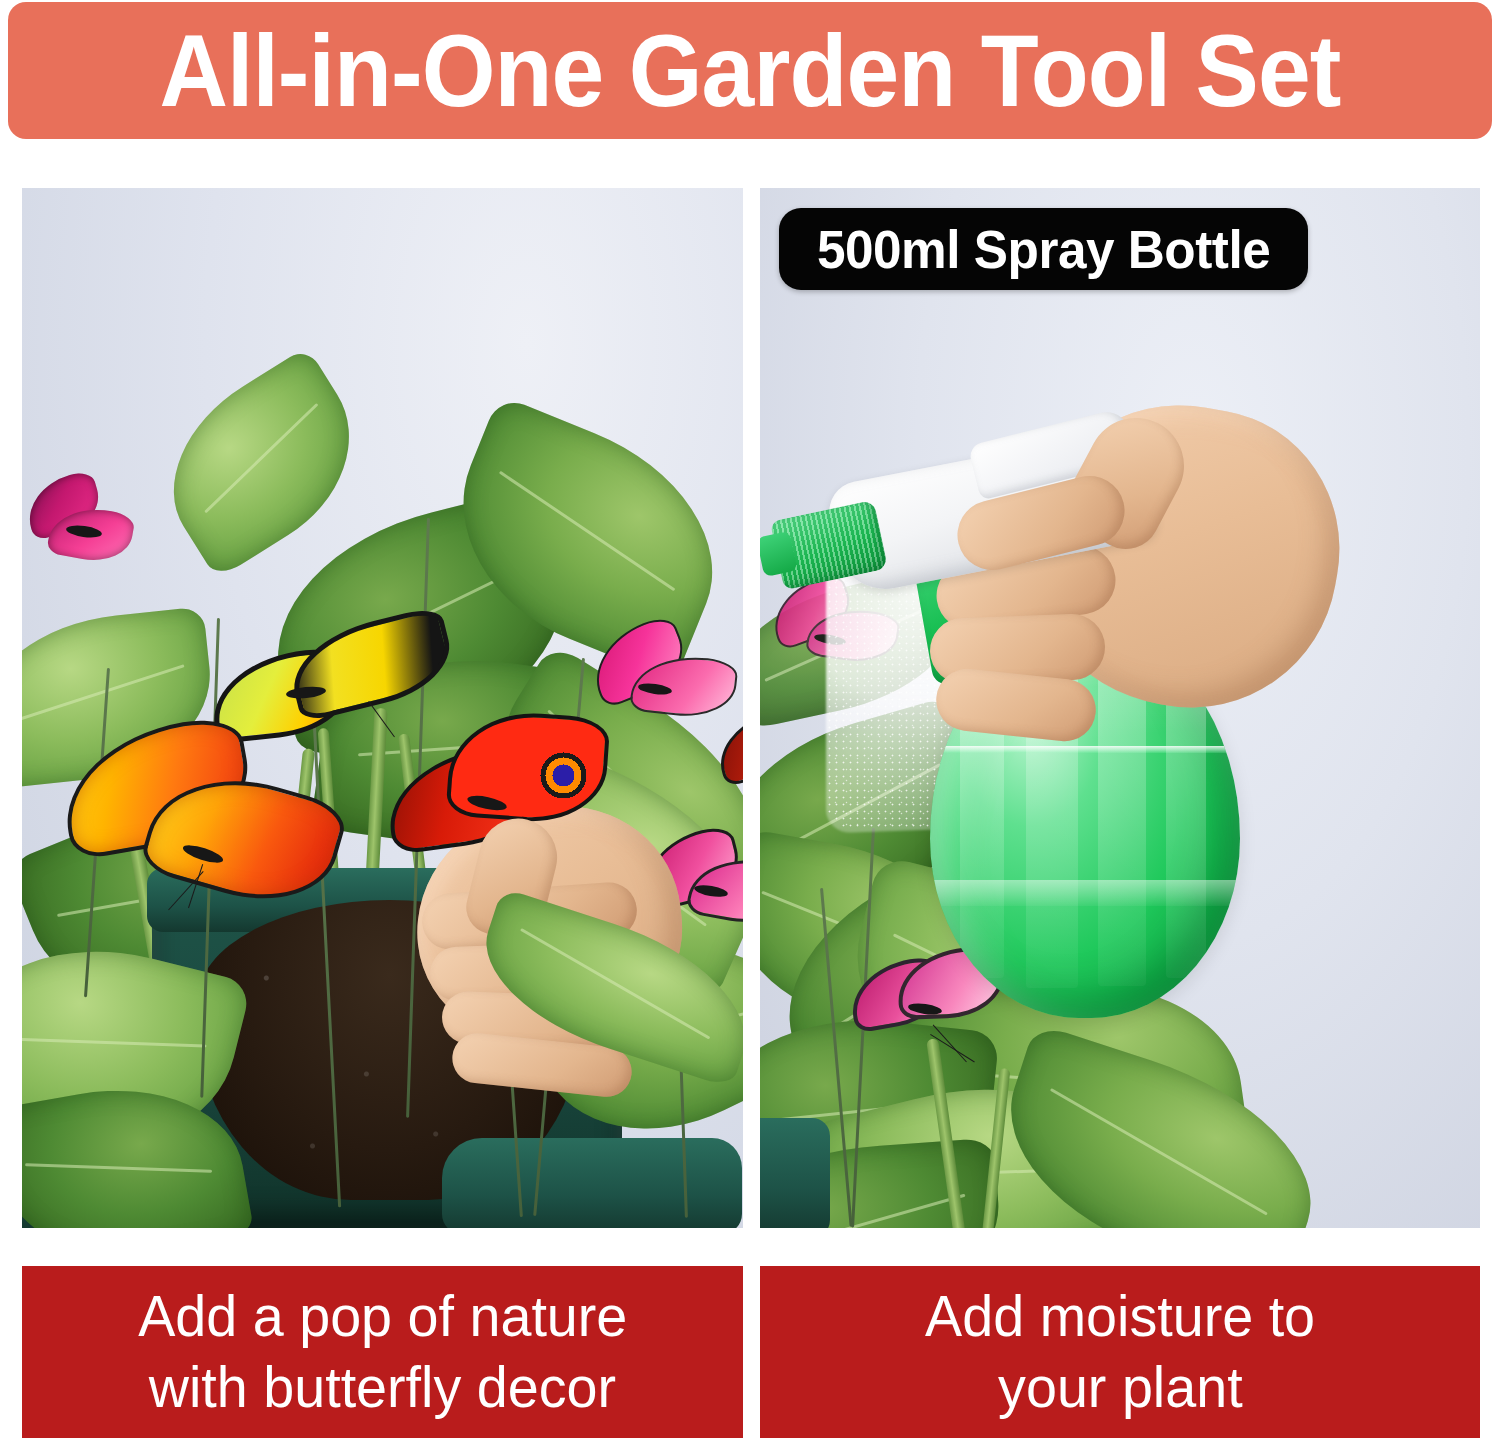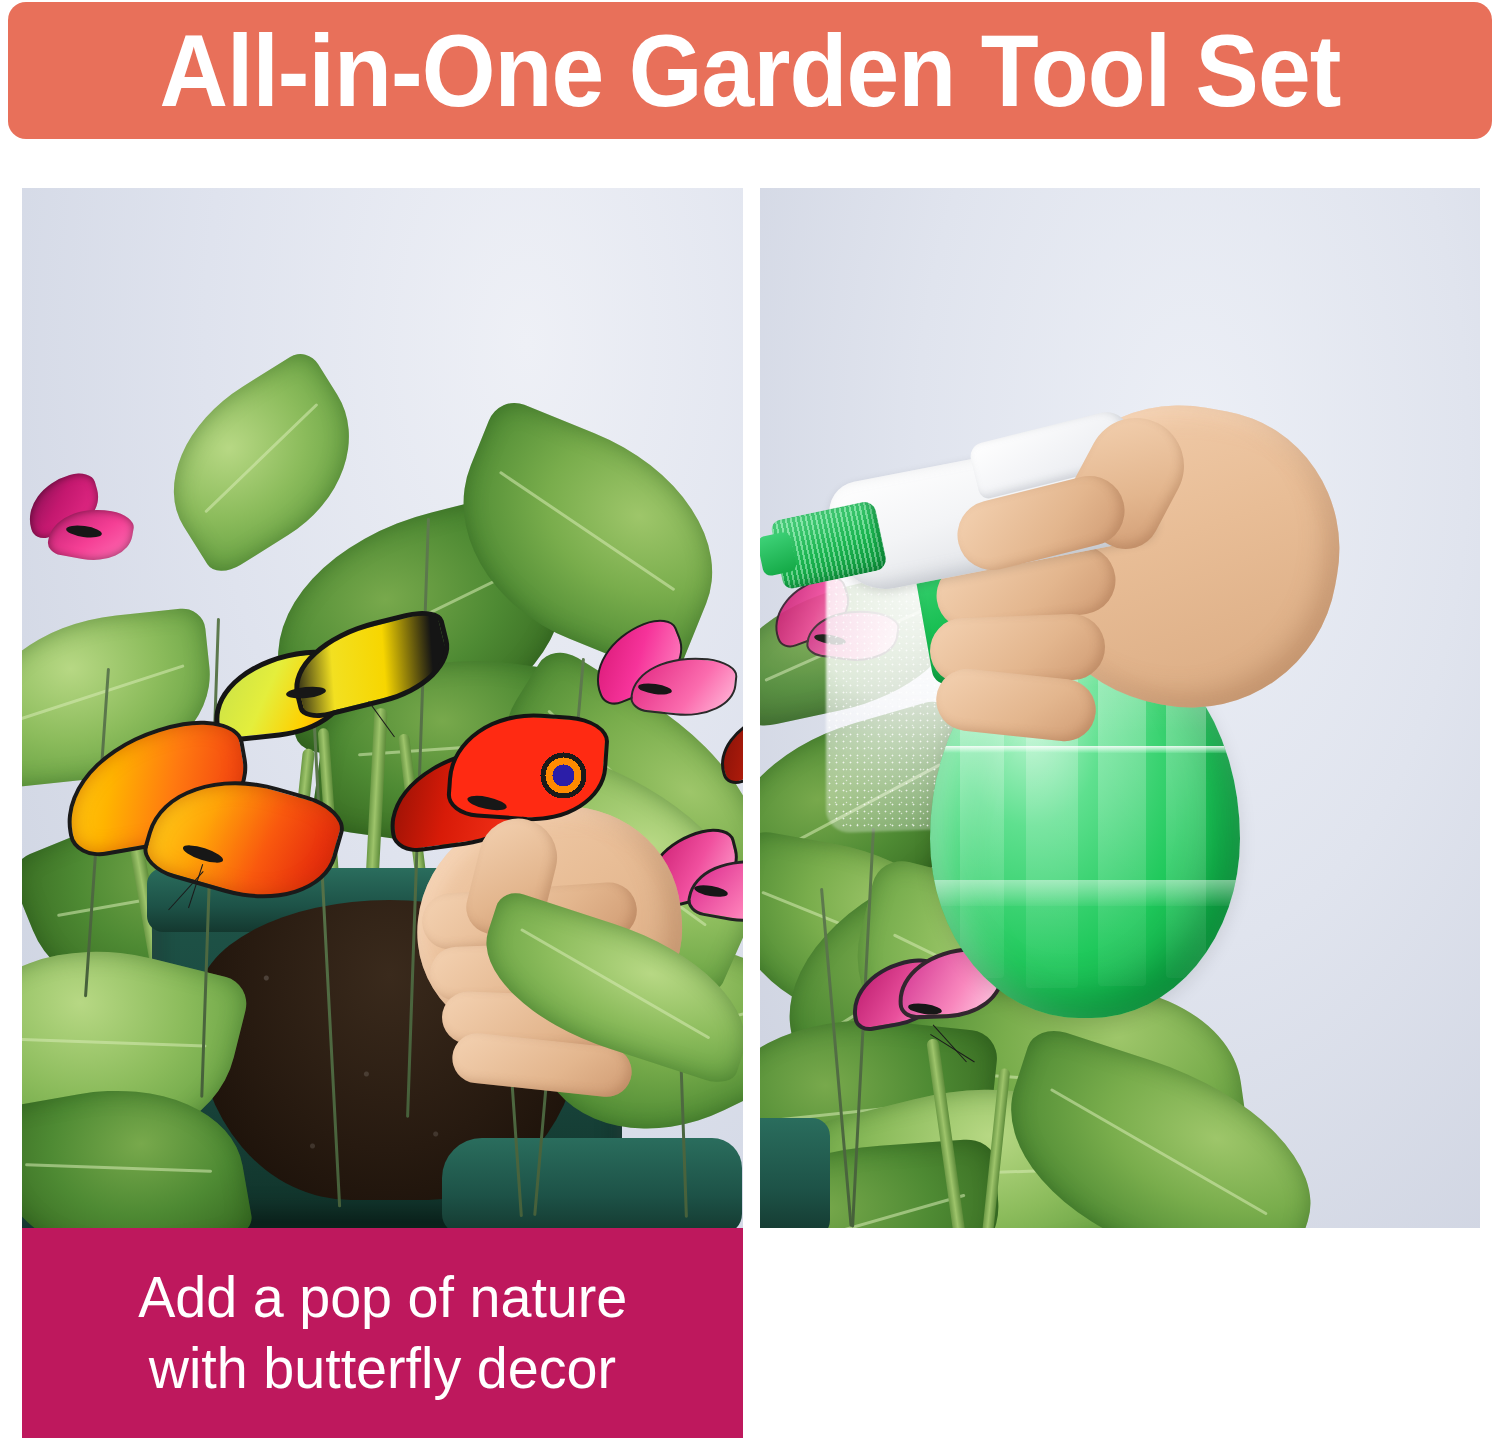--- a/index.html
+++ b/index.html
@@ -95,22 +95,22 @@
     transform: scaleX(0.95);
     white-space: nowrap;
   }
 
   
   .caption {
     position: absolute;
     left: 0;
     bottom: 0;
     width: 721px;
-    height: 210px;
-    background: #be185d;
+    height: 172px;
+    background: #b91c1c;
     display: flex;
     flex-direction: column;
     align-items: center;
     justify-content: center;
   }
   .caption-line {
     color: #ffffff;
     font-family: "Liberation Sans Narrow", "Liberation Sans", sans-serif;
     font-size: 58px;
     line-height: 1.22;
@@ -459,17 +459,24 @@
 
       <div class="hand" style="left:268px;top:218px;width:310px;height:300px;transform:rotate(10deg);z-index:29;"></div>
       <div class="finger" style="left:196px;top:300px;width:170px;height:70px;transform:rotate(-14deg);z-index:33;"></div>
       <div class="finger" style="left:176px;top:366px;width:180px;height:68px;transform:rotate(-8deg);z-index:29;"></div>
       <div class="finger" style="left:170px;top:428px;width:175px;height:66px;transform:rotate(-2deg);z-index:29;"></div>
       <div class="finger" style="left:176px;top:486px;width:160px;height:62px;transform:rotate(6deg);z-index:29;"></div>
       <div class="finger" style="left:320px;top:228px;width:96px;height:130px;transform:rotate(28deg);border-radius:48px 48px 34px 34px;z-index:31;"></div>
 
     </div>
 
-
+    <div class="badge">
+      <span class="badge-text">500ml Spray Bottle</span>
+    </div>
+
+    <div class="caption">
+      <div class="caption-line">Add moisture to</div>
+      <div class="caption-line">your plant</div>
+    </div>
 
   </div>
 
 </div>
 
 </body></html>

